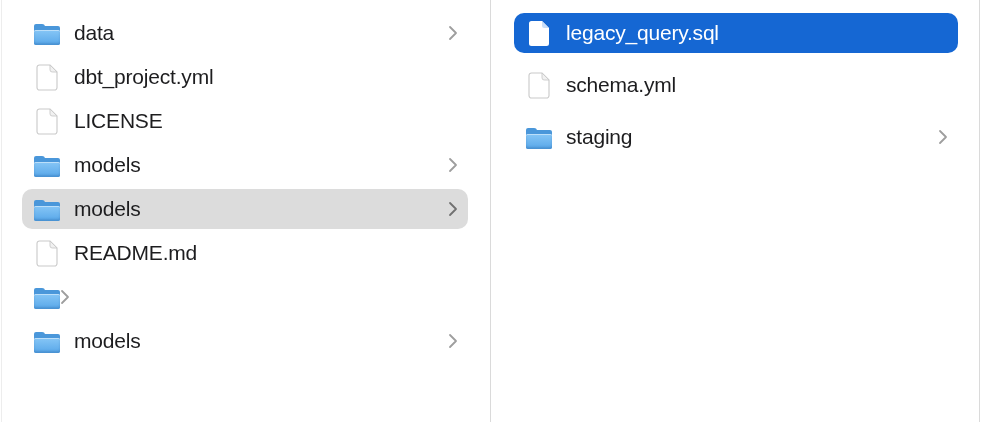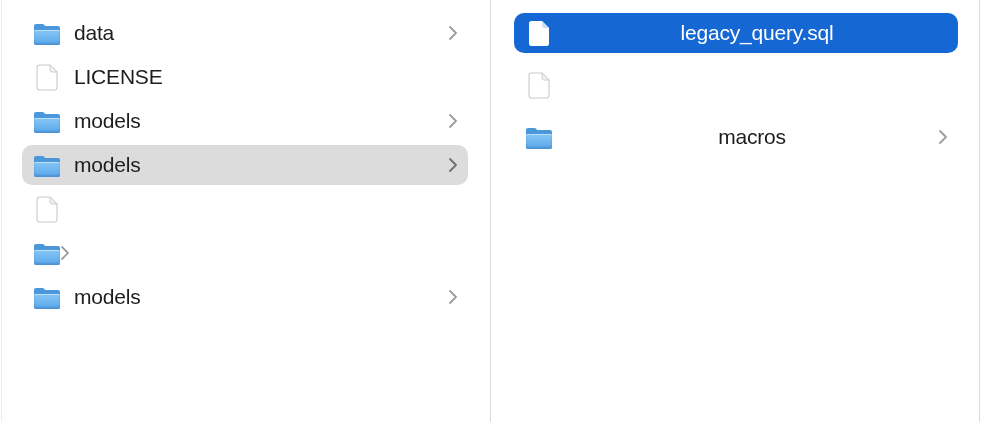--- a/index.html
+++ b/index.html
@@ -39,21 +39,21 @@
 
   .row {
     height: 40px;
     border-radius: 10px;
     display: flex;
     align-items: center;
     padding: 0 10px 0 12px;
     box-sizing: border-box;
   }
   .col1 .row { margin: 0 23px 4px 22px; }
-  .col2 .row { margin: 0 22px 12px 23px; text-align: center; }
+  .col2 .row { margin: 0 22px 12px 23px; }
 
   .row.sel-active   { background: var(--sel-active, #1567d3); }
   .row.sel-inactive { background: var(--sel-inactive, #dcdcdc); }
 
   .icon {
     width: 26px;
     height: 27px;
     display: flex;
     align-items: center;
     justify-content: center;
@@ -132,20 +132,31 @@
     </span>
   </div>
         <div class="row">
 
     <span class="icon filedoc">
       <svg viewBox="0 0 22 27" width="22" height="27" aria-hidden="true">
         <path class="file-page" d="M1 3.5 A2.5 2.5 0 0 1 3.5 1 H14 L21 8 V23.5 A2.5 2.5 0 0 1 18.5 26 H3.5 A2.5 2.5 0 0 1 1 23.5 Z"></path>
         <path class="file-fold" d="M14 1 L21 8 H16.2 A2.2 2.2 0 0 1 14 5.8 Z"></path>
       </svg>
     </span>
+    <span class="label">dbt_project.yml</span>
+
+  </div>
+        <div class="row">
+
+    <span class="icon filedoc">
+      <svg viewBox="0 0 22 27" width="22" height="27" aria-hidden="true">
+        <path class="file-page" d="M1 3.5 A2.5 2.5 0 0 1 3.5 1 H14 L21 8 V23.5 A2.5 2.5 0 0 1 18.5 26 H3.5 A2.5 2.5 0 0 1 1 23.5 Z"></path>
+        <path class="file-fold" d="M14 1 L21 8 H16.2 A2.2 2.2 0 0 1 14 5.8 Z"></path>
+      </svg>
+    </span>
     <span class="label">LICENSE</span>
 
   </div>
         <div class="row">
     <span class="icon folder">
       <span class="folder-tab"></span>
       <span class="folder-front"></span>
     </span>
 
     <span class="label">models</span>
@@ -169,20 +180,21 @@
     </span>
   </div>
         <div class="row">
 
     <span class="icon filedoc">
       <svg viewBox="0 0 22 27" width="22" height="27" aria-hidden="true">
         <path class="file-page" d="M1 3.5 A2.5 2.5 0 0 1 3.5 1 H14 L21 8 V23.5 A2.5 2.5 0 0 1 18.5 26 H3.5 A2.5 2.5 0 0 1 1 23.5 Z"></path>
         <path class="file-fold" d="M14 1 L21 8 H16.2 A2.2 2.2 0 0 1 14 5.8 Z"></path>
       </svg>
     </span>
+    <span class="label">README.md</span>
 
   </div>
         <div class="row">
     <span class="icon folder">
       <span class="folder-tab"></span>
       <span class="folder-front"></span>
     </span>
 
     <span class="chevron">
       <svg viewBox="0 0 10 16" width="10" height="16" aria-hidden="true">
@@ -220,29 +232,30 @@
 
   </div>
         <div class="row">
 
     <span class="icon filedoc">
       <svg viewBox="0 0 22 27" width="22" height="27" aria-hidden="true">
         <path class="file-page" d="M1 3.5 A2.5 2.5 0 0 1 3.5 1 H14 L21 8 V23.5 A2.5 2.5 0 0 1 18.5 26 H3.5 A2.5 2.5 0 0 1 1 23.5 Z"></path>
         <path class="file-fold" d="M14 1 L21 8 H16.2 A2.2 2.2 0 0 1 14 5.8 Z"></path>
       </svg>
     </span>
-
-  </div>
-        <div class="row">
-    <span class="icon folder">
-      <span class="folder-tab"></span>
-      <span class="folder-front"></span>
-    </span>
-
-    <span class="label">macros</span>
+    <span class="label">schema.yml</span>
+
+  </div>
+        <div class="row">
+    <span class="icon folder">
+      <span class="folder-tab"></span>
+      <span class="folder-front"></span>
+    </span>
+
+    <span class="label">staging</span>
     <span class="chevron">
       <svg viewBox="0 0 10 16" width="10" height="16" aria-hidden="true">
         <path d="M2 2 L8 8 L2 14" fill="none" stroke="currentColor" stroke-width="1.8" stroke-linecap="round" stroke-linejoin="round"></path>
       </svg>
     </span>
   </div>
       </div>
   </div>
   <div class="divider div-right"></div>
 </div>

